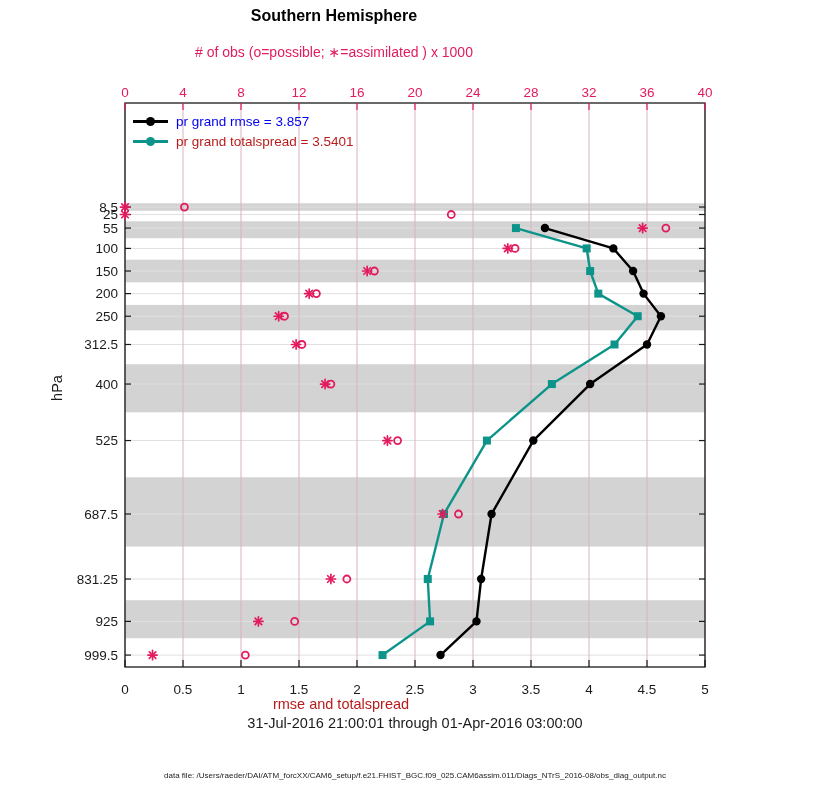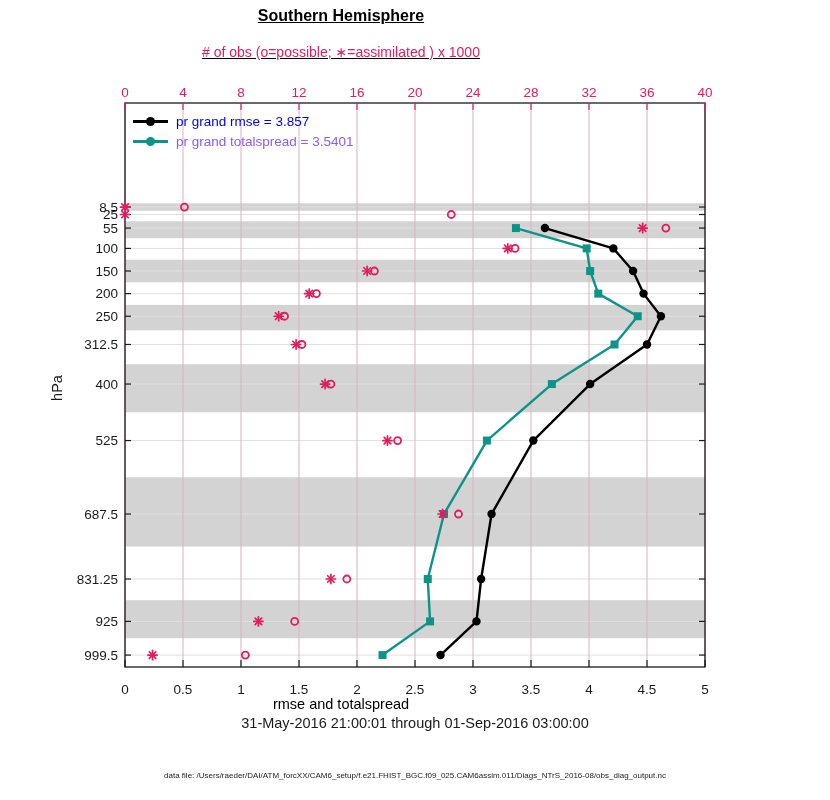--- a/index.html
+++ b/index.html
@@ -1,30 +1,30 @@
 <!DOCTYPE html>
 <html><head>
 <meta charset="utf-8">
 <style>
   html,body{margin:0;padding:0;}
   body{
     width:830px;height:800px;position:relative;background:#ffffff;
     font-family:"Liberation Sans","DejaVu Sans",sans-serif;overflow:hidden;
   }
   #chart-svg{position:absolute;left:0;top:0;}
-  .titles{position:absolute;left:7px;top:5px;width:668px;text-align:center;pointer-events:none;text-decoration:underline;}
+  .titles{position:absolute;left:0;top:5px;width:668px;text-align:center;pointer-events:none;}
   .title-line{font-size:16px;font-weight:bold;color:#000;line-height:21px;}
   .obs-subtitle{font-size:14px;line-height:20px;margin-top:16px;}
   .legend{position:absolute;left:133px;top:111px;}
   .legend-entry{display:flex;align-items:center;height:20px;text-align:right;}
   .legend-swatch{position:relative;width:35px;height:9px;margin-right:8px;flex:0 0 35px;}
   .legend-line{position:absolute;left:0;top:3px;width:35px;height:3px;}
   .legend-dot{position:absolute;left:13px;top:0;width:9px;height:9px;border-radius:50%;}
   .legend-label{font-size:13.5px;}
-  .xlabel{position:absolute;left:0;top:696px;width:682px;text-align:center;font-size:14.5px;color:#000000;}
+  .xlabel{position:absolute;left:0;top:696px;width:682px;text-align:center;font-size:14.5px;color:#b91c1c;}
   .date-range{position:absolute;left:0;top:715px;width:830px;text-align:center;font-size:14.5px;color:#1a1a1a;}
   .data-file{position:absolute;left:0;top:771px;width:830px;text-align:center;font-size:8px;color:#222;}
 </style>
 </head>
 <body>
 
 <svg id="chart-svg" width="830" height="800">
     <rect x="125" y="103" width="580" height="564" fill="#ffffff"></rect>
     <rect x="125" y="203.31302499999998" width="580" height="7.4596500000000106" fill="#d3d3d3"></rect>
     <rect x="125" y="221.284" width="580" height="16.953750000000014" fill="#d3d3d3"></rect>
@@ -283,19 +283,19 @@
       <span class="legend-line" id="sw-line-0" style="background: rgb(0, 0, 0);"></span>
       <span class="legend-dot" id="sw-dot-0" style="background: rgb(0, 0, 0);"></span>
     </span>
     <span class="legend-label" id="leg-lab-0" style="color: rgb(0, 0, 240);">pr grand rmse = 3.857</span>
   </div>
   <div class="legend-entry">
     <span class="legend-swatch">
       <span class="legend-line" id="sw-line-1" style="background: rgb(13, 148, 138);"></span>
       <span class="legend-dot" id="sw-dot-1" style="background: rgb(13, 148, 138);"></span>
     </span>
-    <span class="legend-label" id="leg-lab-1" style="color: #8b5cf6;">pr grand totalspread = 3.5401</span>
+    <span class="legend-label" id="leg-lab-1" style="color: #b91c1c;">pr grand totalspread = 3.5401</span>
   </div>
 </div>
 
 <div class="xlabel">rmse and totalspread</div>
-<div class="date-range">31-May-2016 21:00:01 through 01-Sep-2016 03:00:00</div>
+<div class="date-range">31-Jul-2016 21:00:01 through 01-Apr-2016 03:00:00</div>
 <div class="data-file">data file: /Users/raeder/DAI/ATM_forcXX/CAM6_setup/f.e21.FHIST_BGC.f09_025.CAM6assim.011/Diags_NTrS_2016-08/obs_diag_output.nc</div>
 
 </body></html>

